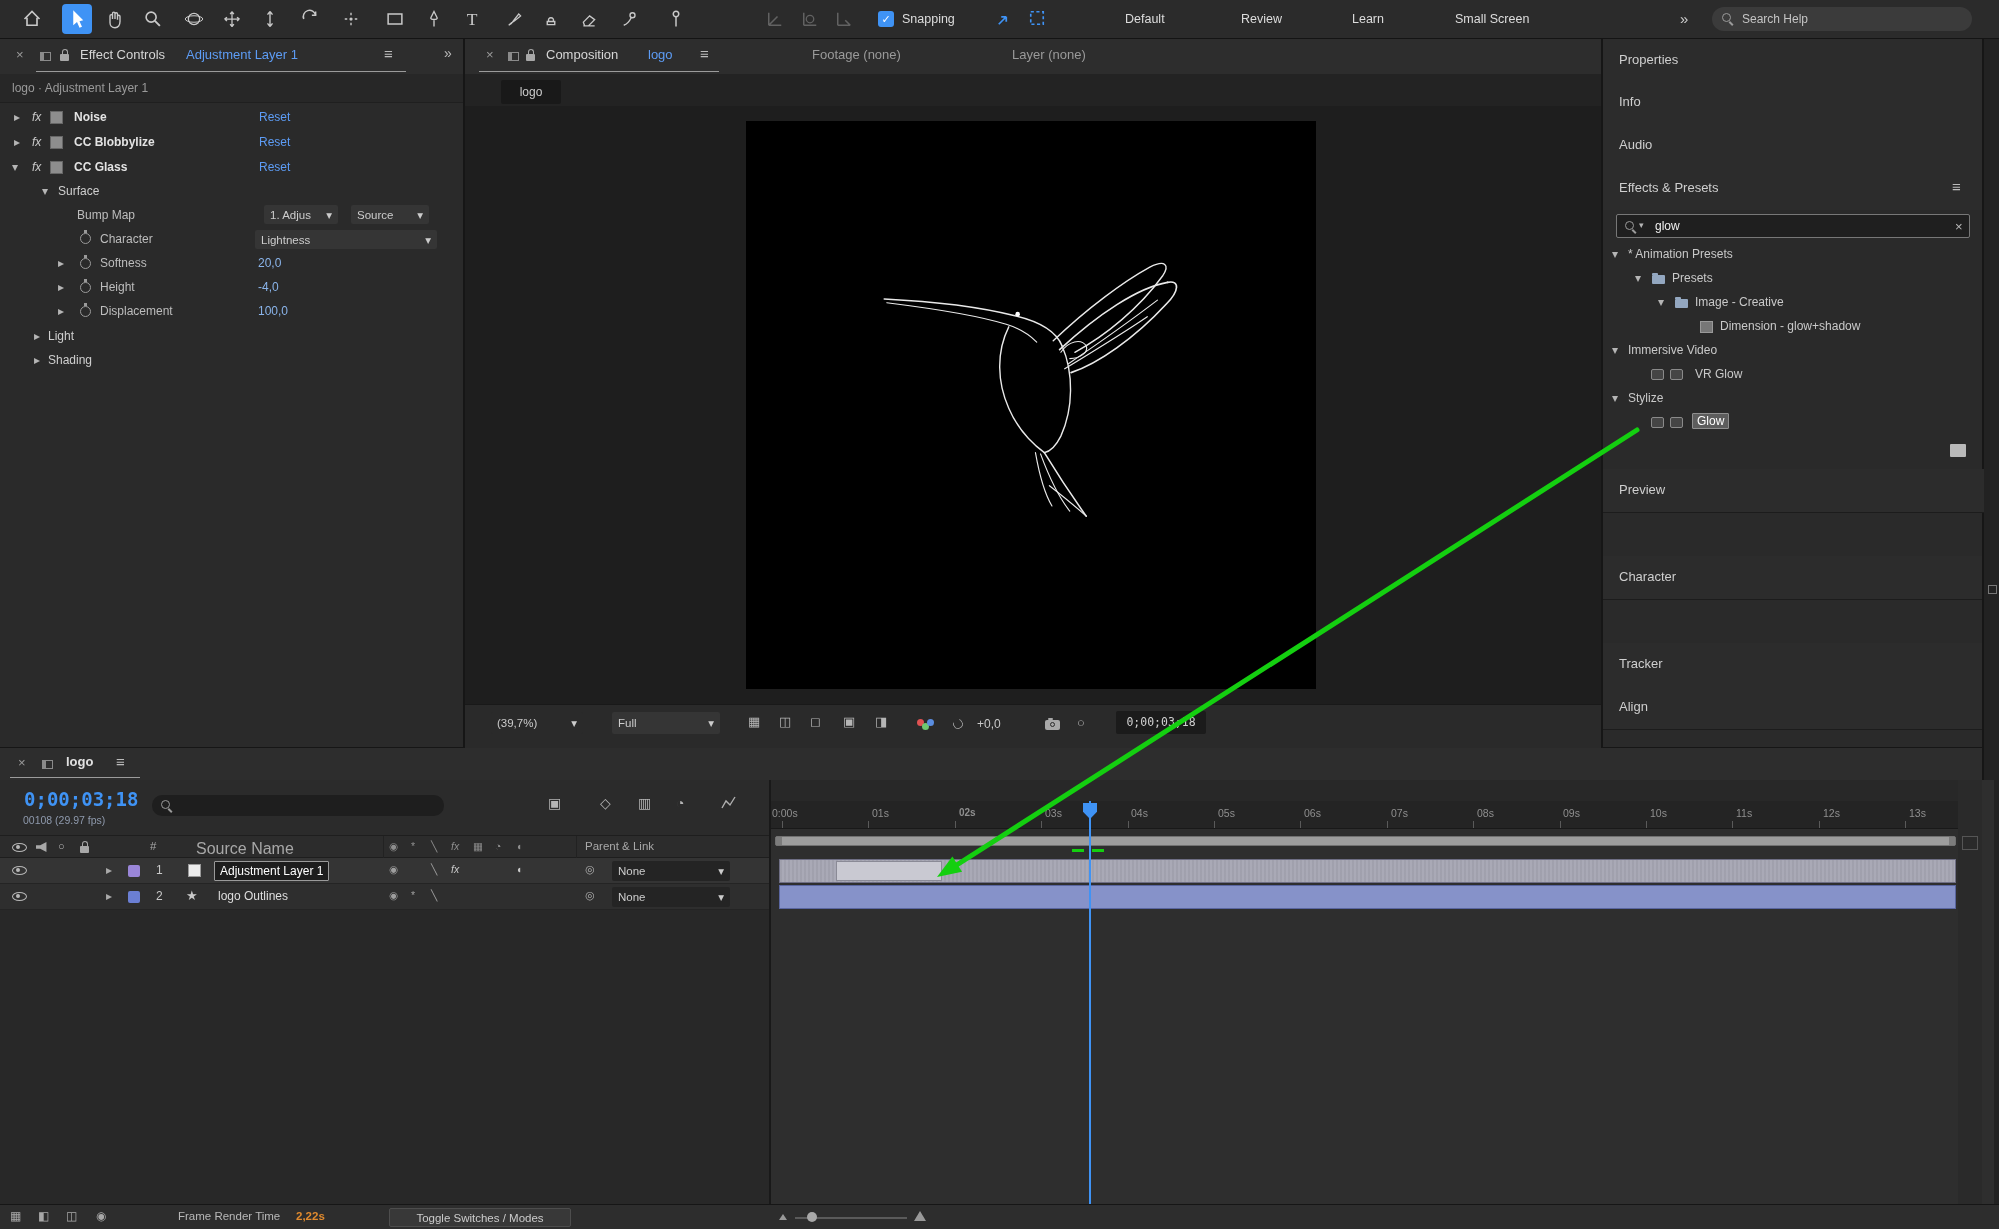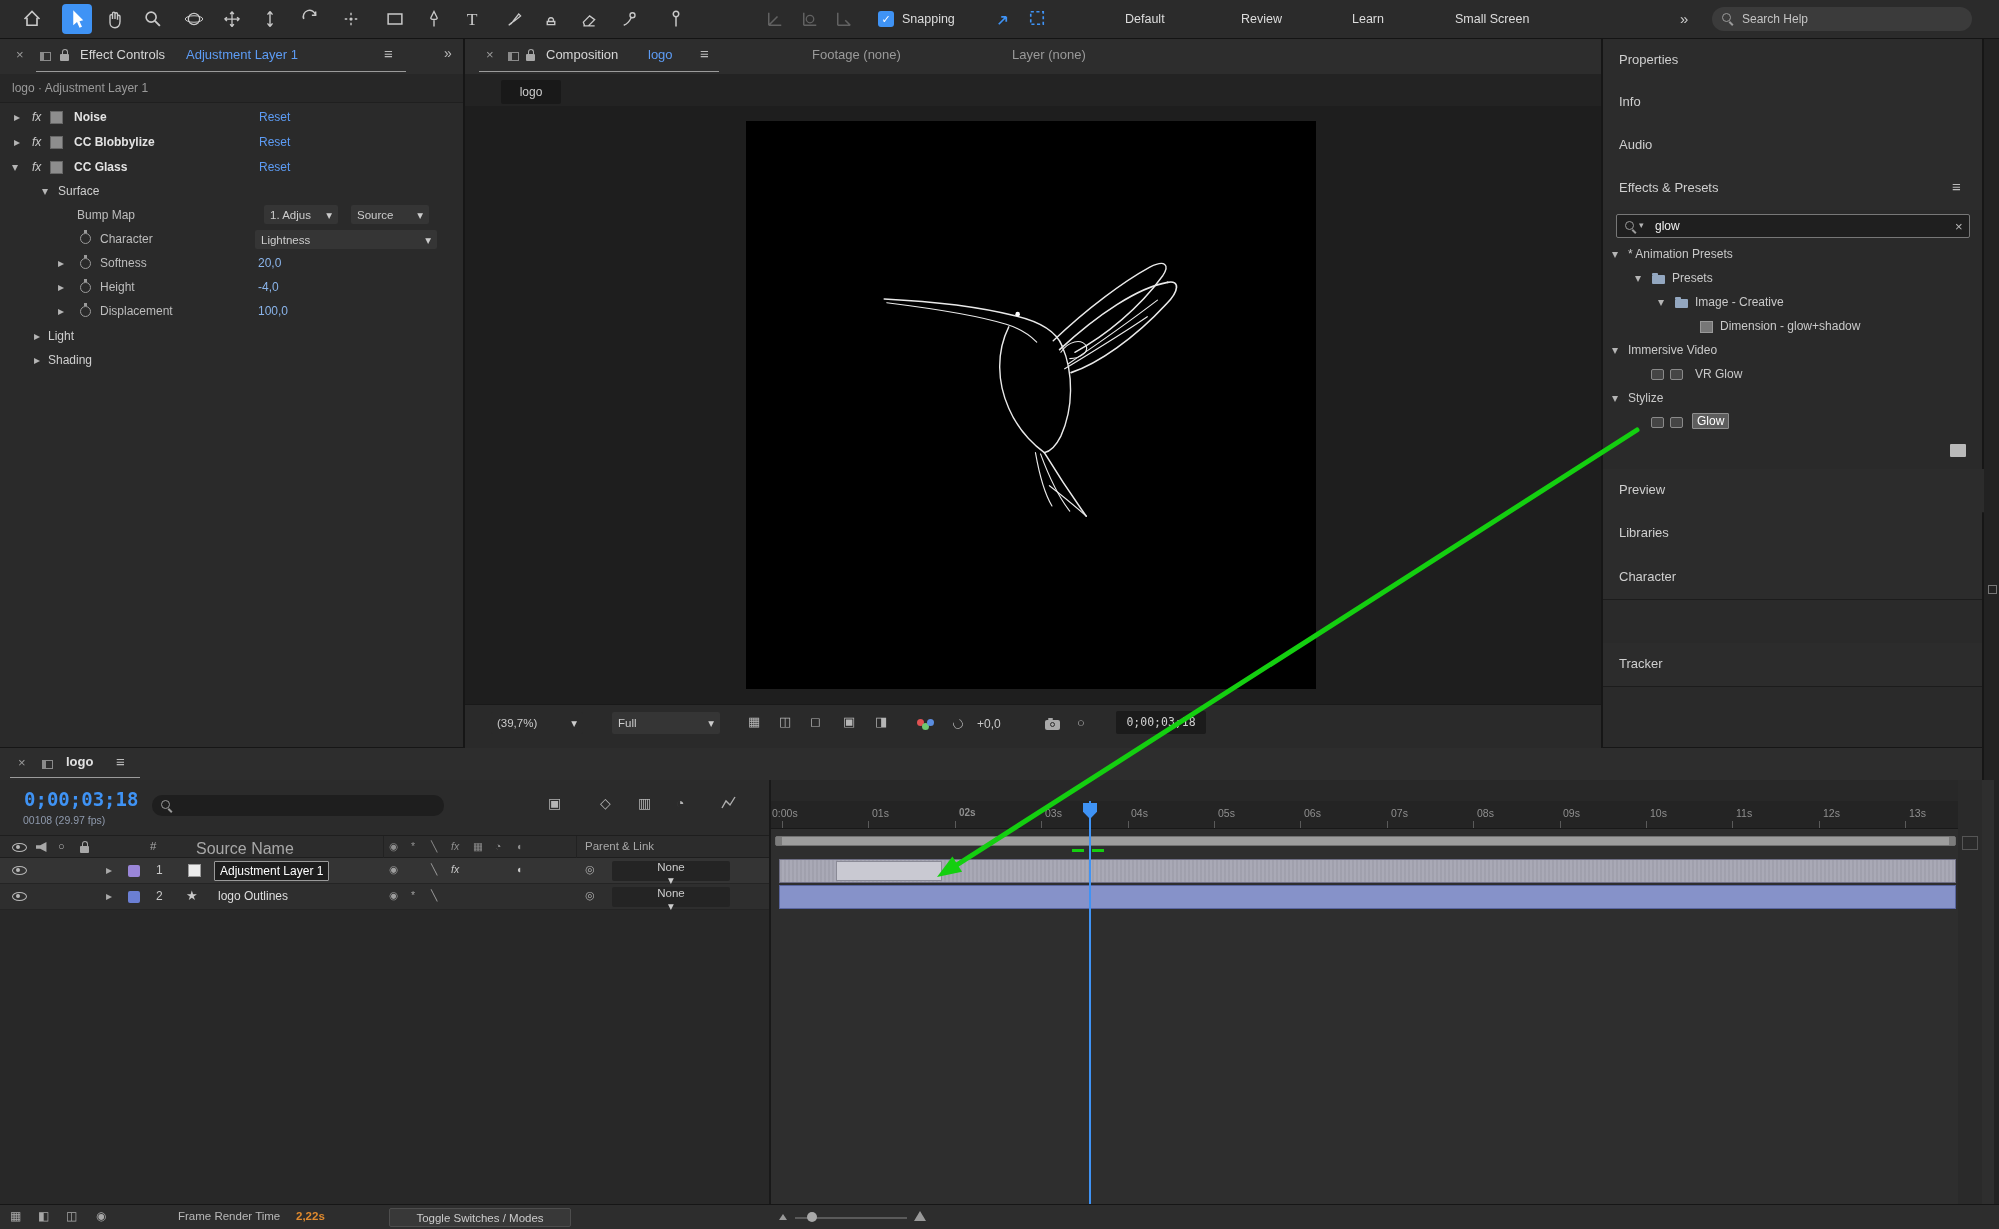--- a/index.html
+++ b/index.html
@@ -8,21 +8,21 @@
   .abs{position:absolute;}
   .t{position:absolute;white-space:nowrap;}
   .panel{position:absolute;background:#2a2a2a;}
   .tabbar{position:absolute;background:#2d2d2d;border-bottom:1px solid #1a1a1a;}
   .underline{position:absolute;height:1px;background:#9b9b9b;}
   .hdr{position:absolute;left:1603px;width:379px;height:43px;background:#2c2c2c;border-bottom:1px solid #1c1c1c;}
   .hdr span{position:absolute;left:16px;top:13px;font-size:13px;color:#cfcfcf;}
   .tool{position:absolute;top:9px;width:20px;height:20px;color:#c9c9c9;}
   .tool svg{width:20px;height:20px;display:block;}
   .dd{position:absolute;background:#353535;border-radius:2px;color:#ccc;font-size:11.5px;display:flex;align-items:center;justify-content:space-between;padding:0 6px;box-sizing:border-box;}
-  .dd2{background:#242424;flex-direction:column;}
+  .dd2{background:#242424;}
   .glyph{position:absolute;color:#b5b5b5;}
   .sw{width:11px;height:11px;border:1.3px solid #9a9a9a;border-radius:50%;position:absolute;box-sizing:border-box;}
   .sw::before{content:"";position:absolute;top:-4px;left:3px;width:3px;height:2.5px;background:#9a9a9a;}
   .eye{width:15px;height:9px;border:1.4px solid #b8b8b8;border-radius:50%;position:absolute;box-sizing:border-box;}
   .eye::after{content:"";position:absolute;left:3.4px;top:1.2px;width:3.8px;height:3.8px;border-radius:50%;background:#b8b8b8;}
   .lock{width:9px;height:7px;background:#a8a8a8;border-radius:1px;position:absolute;}
   .lock::before{content:"";position:absolute;top:-5px;left:1.5px;width:5px;height:5px;border:1.5px solid #a8a8a8;border-bottom:none;border-radius:3px 3px 0 0;box-sizing:border-box;width:6px;}
   .mag{width:9px;height:9px;border:1.5px solid #9a9a9a;border-radius:50%;position:absolute;box-sizing:border-box;}
   .mag::after{content:"";position:absolute;left:7px;top:7px;width:5px;height:1.5px;background:#9a9a9a;transform:rotate(45deg);transform-origin:0 0;}
   .folder{width:13px;height:9px;background:#93a7c0;border-radius:1px;position:absolute;}
@@ -401,28 +401,28 @@
       <span class="badge" style="left:48px;top:7px;"></span>
       <span class="badge" style="left:67px;top:7px;"></span>
       <span class="t sel-label" style="left:89px;top:3px;">Glow</span>
     </div>
     <div class="abs" style="left:347px;top:234px;width:16px;height:13px;background:#b9b9b9;border-radius:1px;"></div>
   </div>
 
   <div class="hdr" style="top:469px;padding-left:44px;">
       <span>Preview</span>
     </div>
-  <div class="hdr" style="top:512px;height:44px;">
-      <span>Libraries</span>
-    </div>
   <div class="hdr" style="top:556px;">
       <span>Character</span>
     </div>
   <div class="hdr" style="top:643px;">
       <span>Tracker</span>
+    </div>
+  <div class="hdr" style="top:686px;">
+      <span>Align</span>
     </div>
 
   <div class="abs" style="left:1984px;top:39px;width:15px;height:1165px;background:#222;">
     <div class="abs" style="left:4px;top:546px;width:7px;height:7px;border:1px solid #777;"></div>
   </div>
 
   <div class="panel" style="left:0;top:748px;width:1982px;height:456px;background:#2a2a2a;">
     <div class="tabbar" style="left:0;top:0;width:1982px;height:32px;">
       <span class="t" style="left:18px;top:7px;color:#9a9a9a;font-size:13px;">×</span>
       <span class="pic" style="left:42px;top:12px;"></span>

